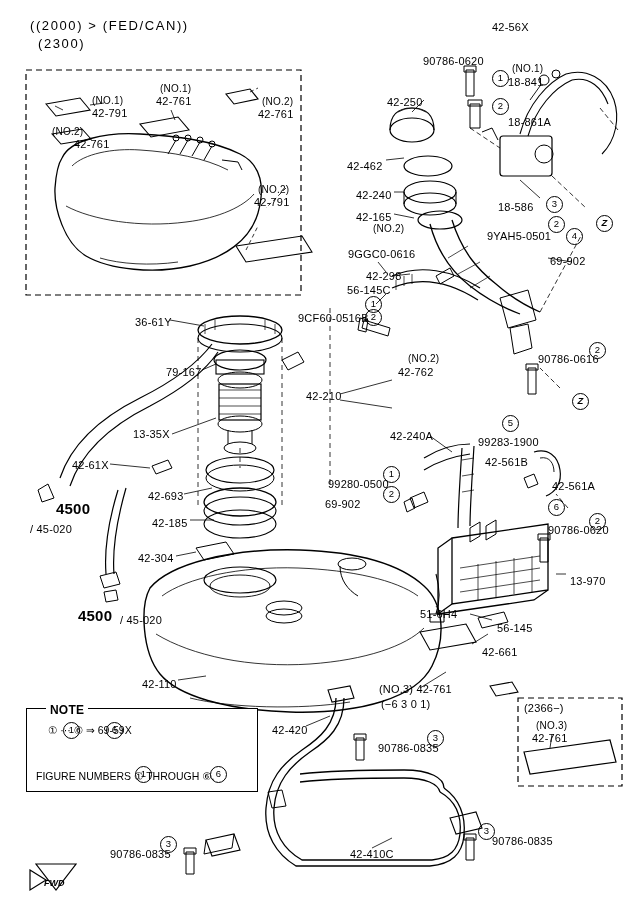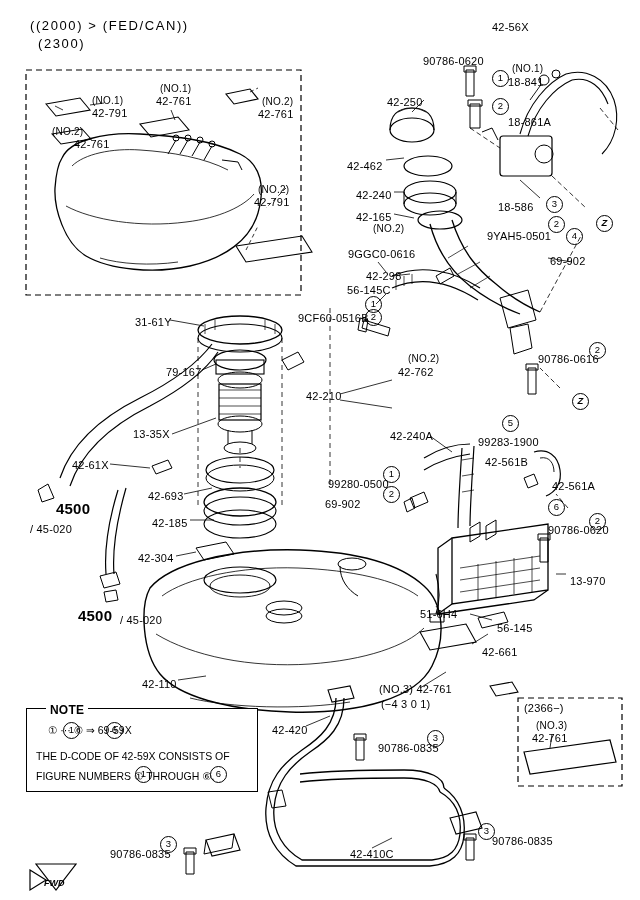--- a/index.html
+++ b/index.html
@@ -305,21 +305,20 @@
     <div class="lbl" style="left:30px; top:515px;">/ 45-020</div>
   </div>
   <div>
     <div class="lbl big" style="left:78px; top:602px;">4500</div>
     <div class="lbl" style="left:120px; top:606px;">/ 45-020</div>
   </div>
 
   <div class="notebox" style="left:26px; top:700px; width:230px; height:82px;"></div>
   <div class="lbl" style="left:46px; top:696px; background:#fff; padding:0 4px; font-size:12px; font-weight:bold;">NOTE</div>
   <div class="noteline" style="left:48px; top:716px;">① ··· ⑥  ⇒  69-59X</div>
-  <div class="noteline" style="left:36px; top:742px;">THE D-CODE OF  42-59X  CONSISTS OF</div>
   <div class="noteline" style="left:36px; top:762px;">FIGURE NUMBERS ① THROUGH ⑥.</div>
 
   <div class="fwd" style="left:44px; top:862px;margin-top:8px;">FWD</div>
 
 <div class="lbl" style="left: 492px; top: 13px;">42-56X</div>
     <div class="lbl" style="left: 423px; top: 47px;">90786-0620</div>
     <div class="lbl sm" style="left: 512px; top: 55px;">(NO.1)</div>
     <div class="lbl" style="left: 508px; top: 68px;">18-841</div>
     <div class="lbl" style="left: 508px; top: 108px;">18-861A</div>
     <div class="lbl" style="left: 387px; top: 88px;">42-250</div>
@@ -327,21 +326,21 @@
     <div class="lbl" style="left: 356px; top: 181px;">42-240</div>
     <div class="lbl" style="left: 356px; top: 203px;">42-165</div>
     <div class="lbl sm" style="left: 373px; top: 215px;">(NO.2)</div>
     <div class="lbl" style="left: 498px; top: 193px;">18-586</div>
     <div class="lbl" style="left: 487px; top: 222px;">9YAH5-0501</div>
     <div class="lbl" style="left: 550px; top: 247px;">69-902</div>
     <div class="lbl" style="left: 348px; top: 240px;">9GGC0-0616</div>
     <div class="lbl" style="left: 366px; top: 262px;">42-298</div>
     <div class="lbl" style="left: 330px; top: 276px; padding-left: 17px;">56-145C</div>
     <div class="lbl" style="left: 298px; top: 304px;">9CF60-0516B</div>
-    <div class="lbl" style="left: 135px; top: 308px;">31-61Y</div>
+    <div class="lbl" style="left: 135px; top: 308px;">36-61Y</div>
     <div class="lbl" style="left: 166px; top: 358px;">79-167</div>
     <div class="lbl sm" style="left: 408px; top: 345px;">(NO.2)</div>
     <div class="lbl" style="left: 398px; top: 358px;">42-762</div>
     <div class="lbl" style="left: 538px; top: 345px;">90786-0616</div>
     <div class="lbl" style="left: 306px; top: 382px;">42-210</div>
     <div class="lbl" style="left: 133px; top: 420px;">13-35X</div>
     <div class="lbl" style="left: 390px; top: 422px;">42-240A</div>
     <div class="lbl" style="left: 478px; top: 428px;">99283-1900</div>
     <div class="lbl" style="left: 485px; top: 448px;">42-561B</div>
     <div class="lbl" style="left: 552px; top: 472px;">42-561A</div>
@@ -351,21 +350,21 @@
     <div class="lbl" style="left: 325px; top: 490px;">69-902</div>
     <div class="lbl" style="left: 152px; top: 509px;">42-185</div>
     <div class="lbl" style="left: 138px; top: 544px;">42-304</div>
     <div class="lbl" style="left: 548px; top: 516px;">90786-0620</div>
     <div class="lbl" style="left: 570px; top: 567px;">13-970</div>
     <div class="lbl" style="left: 420px; top: 600px;">51-6H4</div>
     <div class="lbl" style="left: 497px; top: 614px;">56-145</div>
     <div class="lbl" style="left: 482px; top: 638px;">42-661</div>
     <div class="lbl" style="left: 142px; top: 670px;">42-110</div>
     <div class="lbl" style="left: 379px; top: 675px;">(NO.3) 42-761</div>
-    <div class="lbl" style="left: 381px; top: 690px;">(−4 3 0 1)</div>
+    <div class="lbl" style="left: 381px; top: 690px;">(−6 3 0 1)</div>
     <div class="lbl" style="left: 272px; top: 716px;">42-420</div>
     <div class="lbl" style="left: 378px; top: 734px;">90786-0835</div>
     <div class="lbl" style="left: 492px; top: 827px;">90786-0835</div>
     <div class="lbl" style="left: 110px; top: 840px;">90786-0835</div>
     <div class="lbl" style="left: 350px; top: 840px;">42-410C</div>
     <div class="circ" style="left: 492px; top: 62px;">1</div>
     <div class="circ" style="left: 492px; top: 90px;">2</div>
     <div class="circ" style="left: 546px; top: 188px;">3</div>
     <div class="circ" style="left: 548px; top: 208px;">2</div>
     <div class="circ" style="left: 566px; top: 220px;">4</div>

